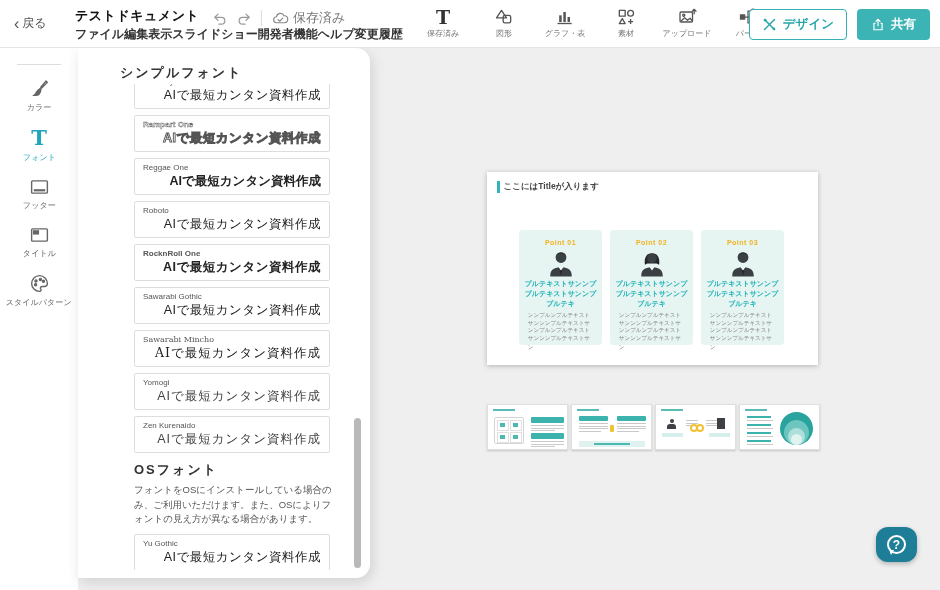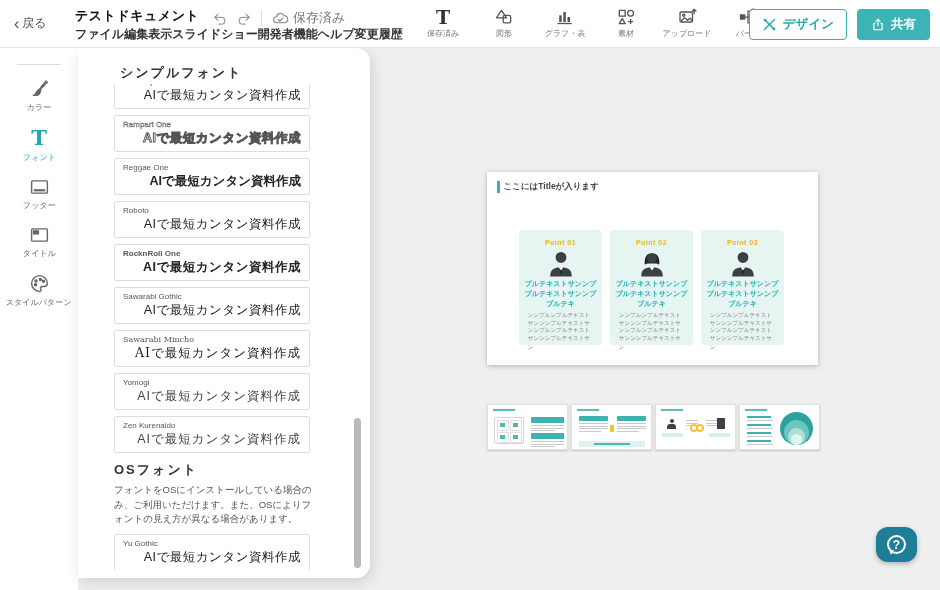--- a/index.html
+++ b/index.html
@@ -28,27 +28,27 @@
   .sidebar { position:absolute; left:0; top:48px; width:78px; height:542px; background:#fff; z-index:10; display:flex; flex-direction:column; align-items:center; padding-top:14px; }
   .side-item { display:flex; flex-direction:column; align-items:center; gap:3px; margin-bottom:13px; cursor:pointer; width:100%; }
   .side-item .s-lbl { font-size:8.5px; color:#666; white-space:nowrap; transform:scale(.95); }
   .side-item.active .s-lbl { color:#21a5bb; }
   .side-item .font-T { font-family:"DejaVu Serif",serif; font-size:21px; font-weight:bold; color:#21a5bb; line-height:1; height:22px; }
   .side-div { width:44px; height:1px; background:#ddd; margin:2px 0 13px 0; }
 
   
   .font-panel { position:absolute; left:78px; top:48px; width:292px; height:530px; background:#fff; border-radius:0 14px 14px 0; box-shadow:2px 4px 14px rgba(0,0,0,.13); z-index:15; }
   .fp-title { position:absolute; left:42px; top:16px; font-size:13px; font-weight:bold; color:#333; letter-spacing:2px; }
-  .fp-scroll { position:absolute; left:36px; top:36px; width:200px; height:486px; overflow:hidden; }
+  .fp-scroll { position:absolute; left:56px; top:36px; width:200px; height:486px; overflow:hidden; }
   .font-row { width:196px; border:1px solid #ddd; border-radius:2px; padding:3px 8px 5px 8px; margin-bottom:6px; background:#fff; cursor:pointer; }
   .font-row .fname { font-size:8px; color:#555; line-height:11px; }
   .font-row .fsample { font-size:12.5px; color:#222; text-align:right; line-height:16px; letter-spacing:.5px; }
   .first-row { margin-top:-12px; }
   .f-rampart .fsample { color:transparent; -webkit-text-stroke:.9px #555; font-weight:bold; }
-  .f-rampart .fname { color:transparent; -webkit-text-stroke:.45px #666; font-weight:normal; }
+  .f-rampart .fname { color:transparent; -webkit-text-stroke:.45px #666; font-weight:bold; }
   .f-reggae .fsample { font-weight:bold; letter-spacing:0; }
   .f-reggae .fname { font-weight:normal; }
   .f-rocknroll .fsample { font-weight:bold; }
   .f-rocknroll .fname { font-weight:bold; }
   .f-smincho .fsample { font-family:"DejaVu Serif","Liberation Serif",serif; letter-spacing:1px; }
   .f-smincho .fname { font-family:"DejaVu Serif",serif; }
   .f-yomogi .fsample { color:#444; letter-spacing:1px; }
   .f-zen .fsample { color:#444; font-weight:300; letter-spacing:1px; }
   .os-head { font-size:13px; font-weight:bold; color:#333; letter-spacing:2px; margin:8px 0 4px 0; }
   .os-note { font-size:9.5px; color:#555; line-height:1.55; width:200px; margin-bottom:7px; }

